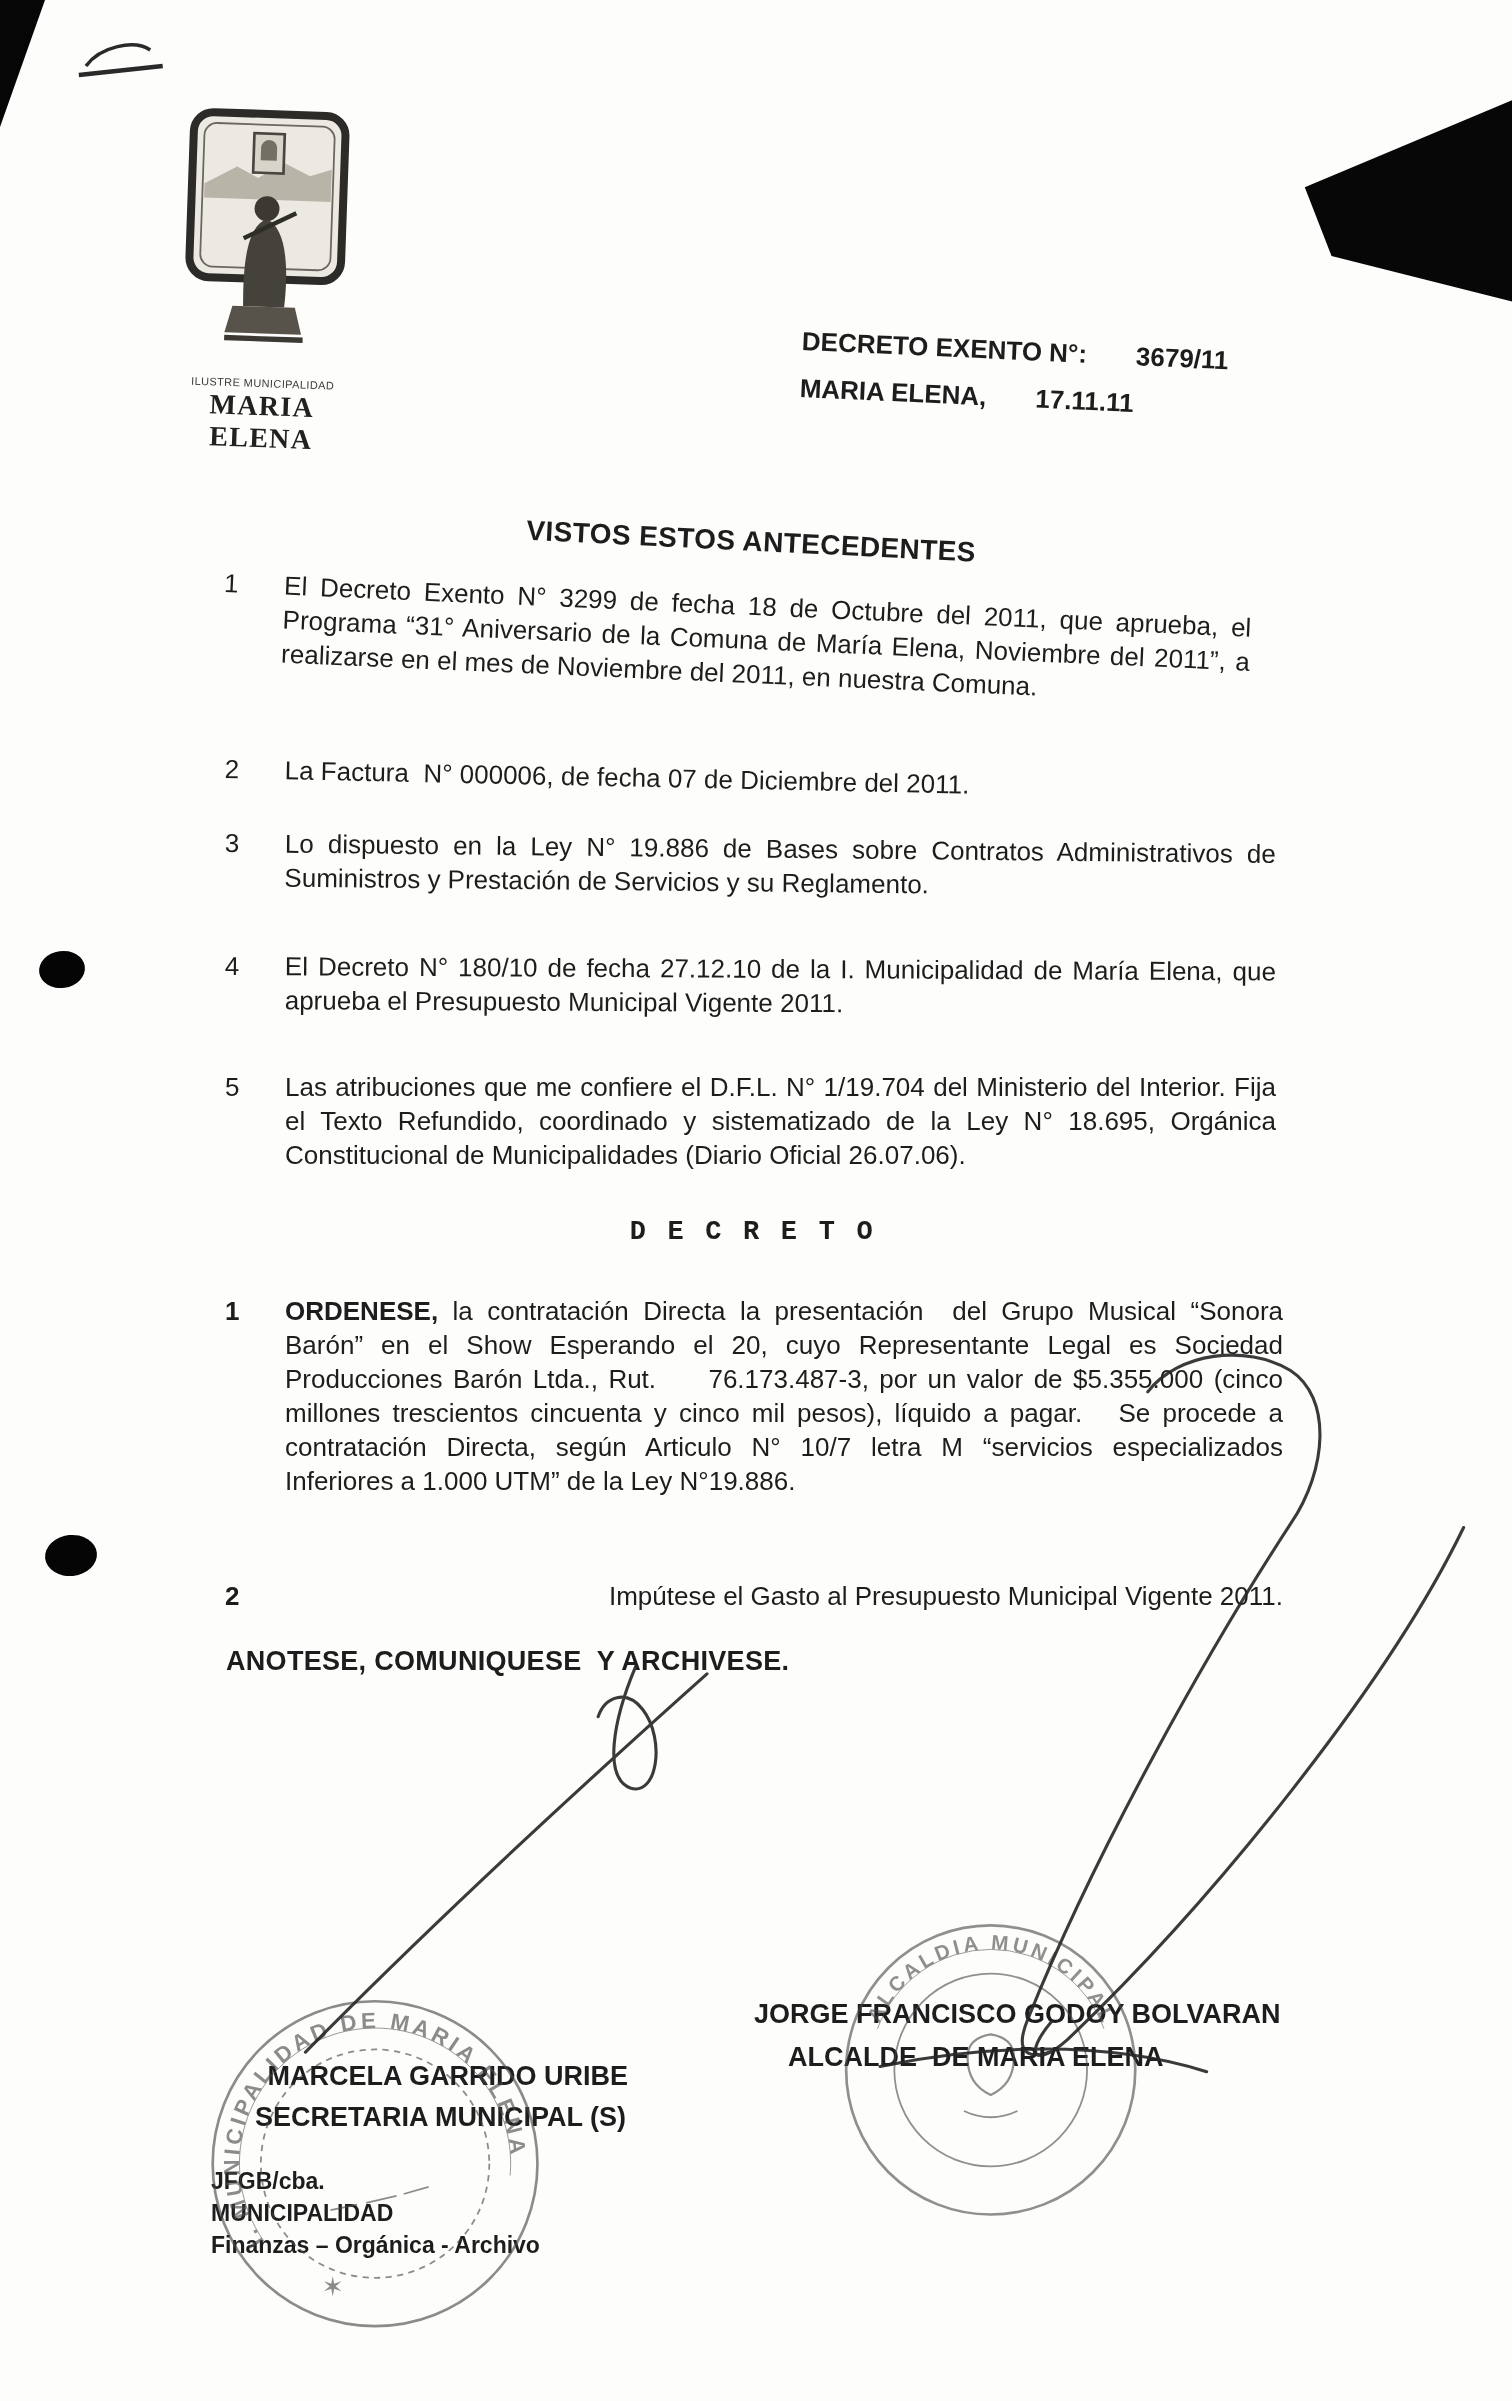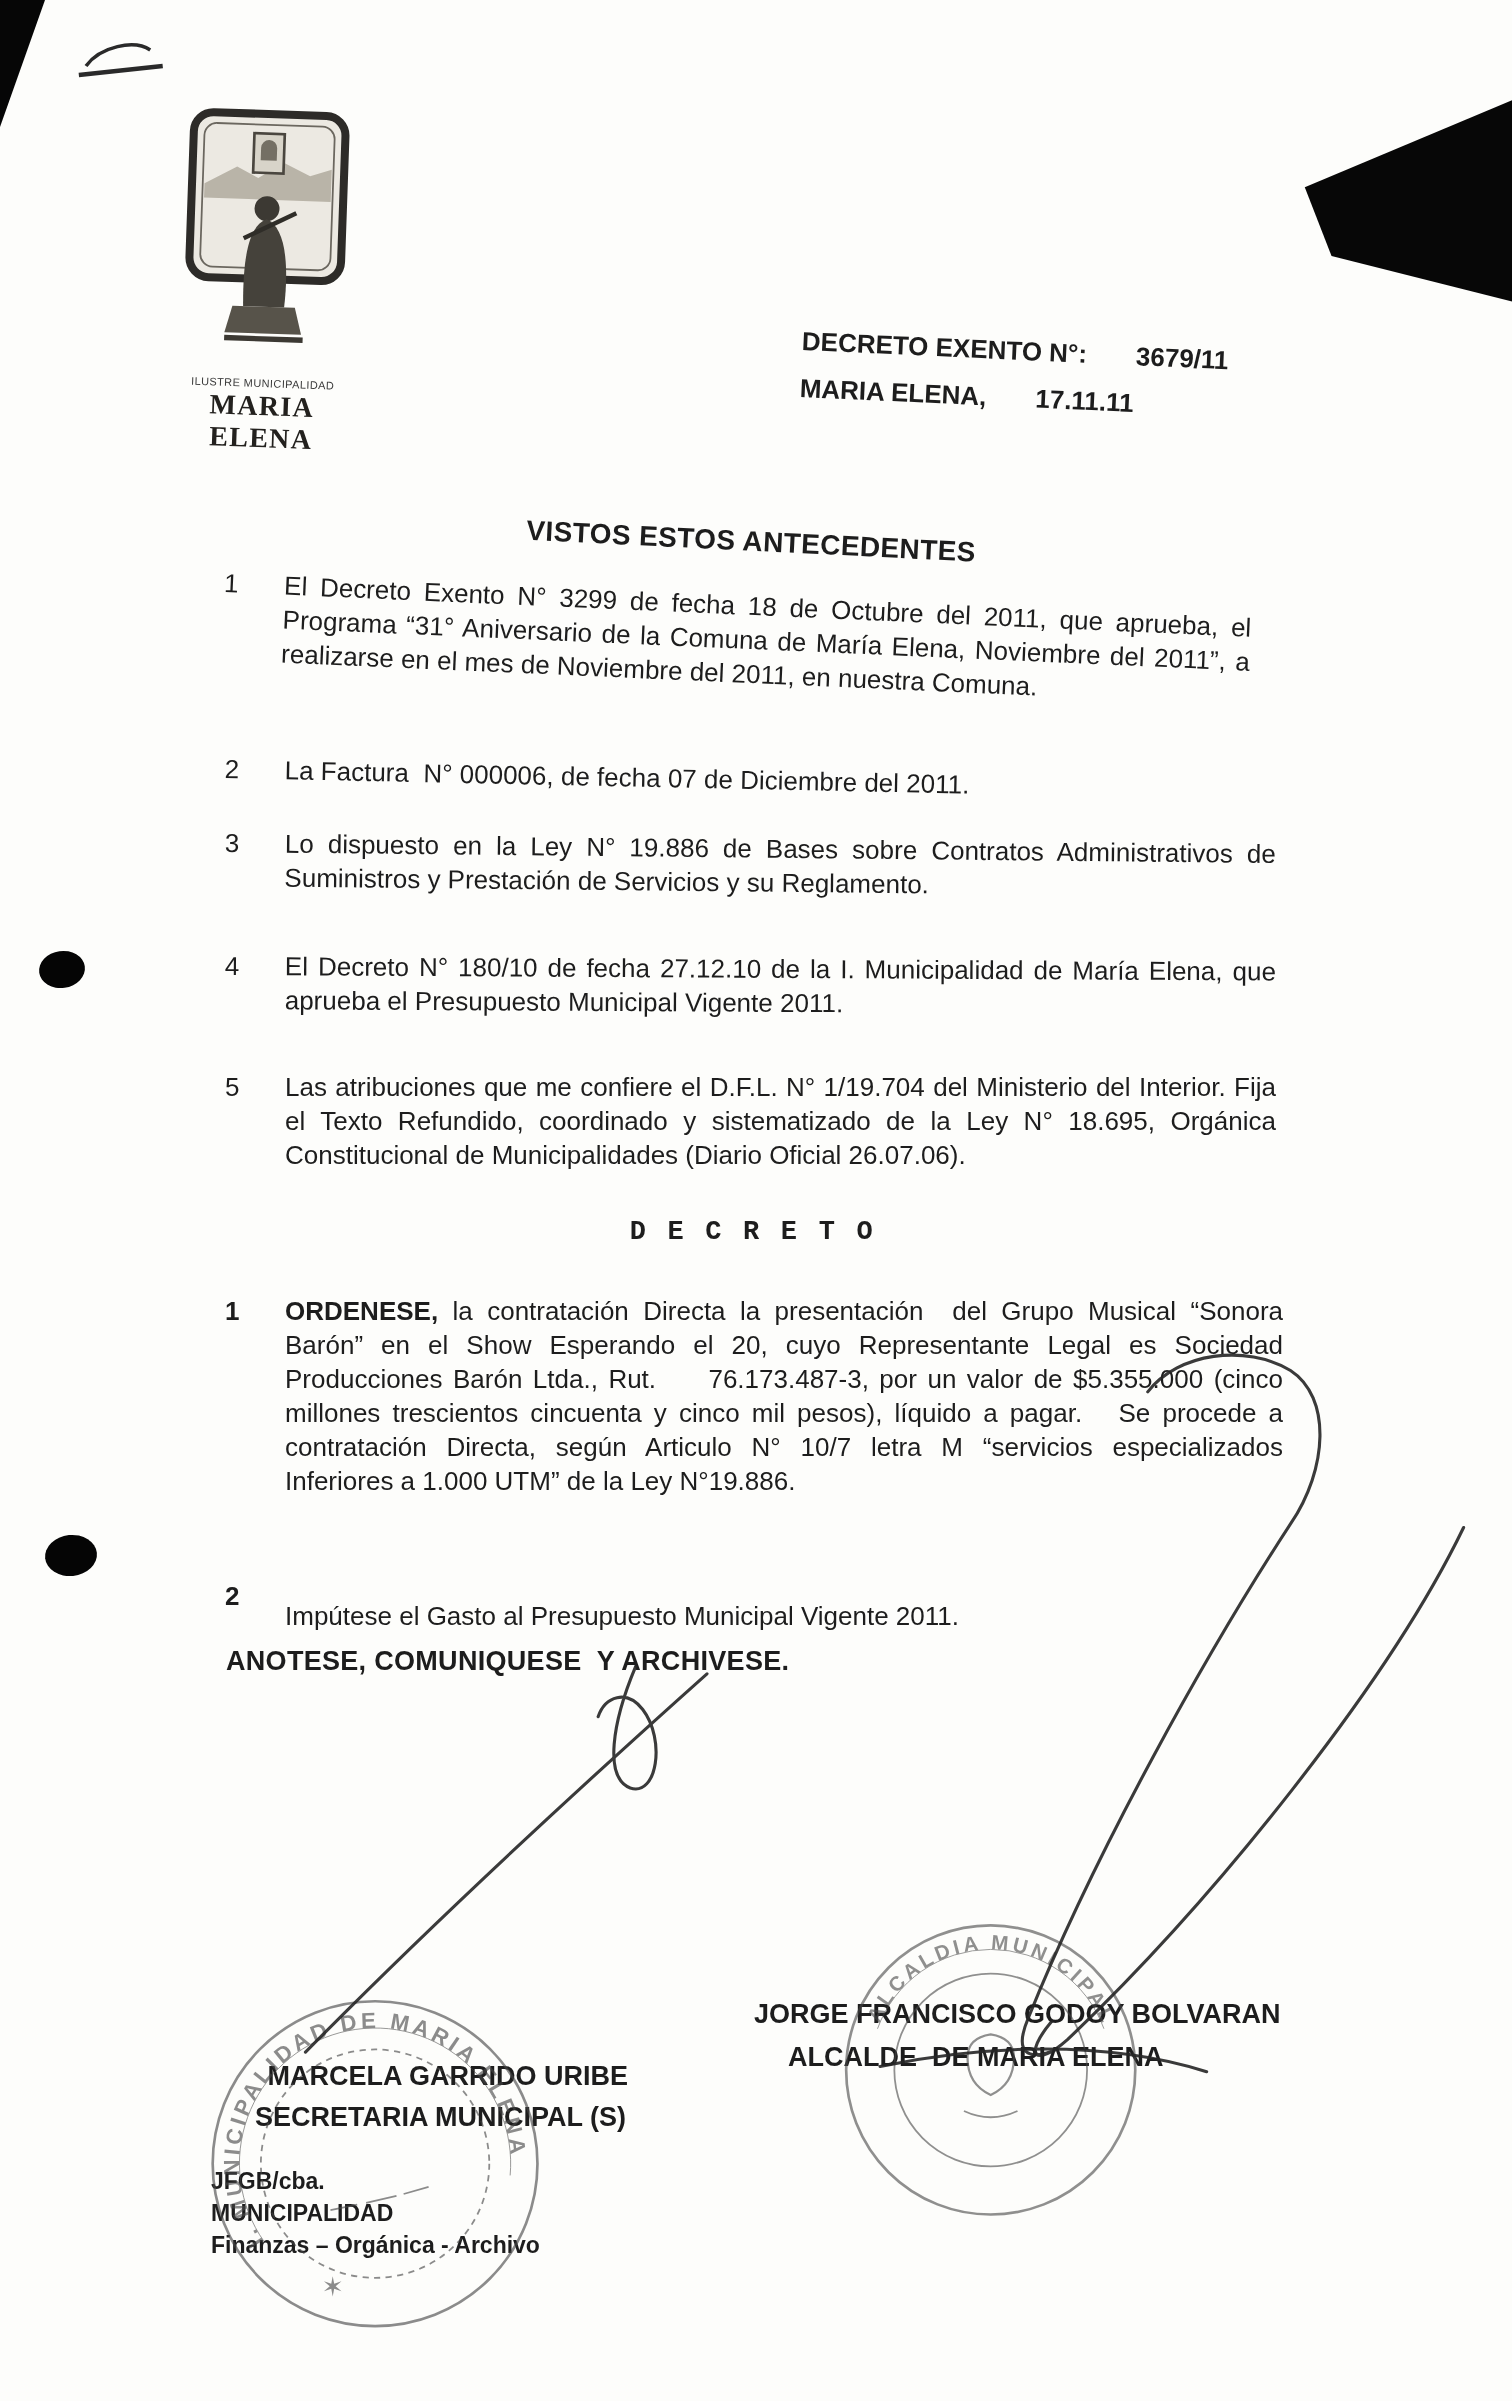--- a/index.html
+++ b/index.html
@@ -116,21 +116,21 @@
   </div>
 
   <div class="decreto-title">D E C R E T O</div>
 
   <div class="item" style="top:1294px;">
     <div class="num b">1</div>
     <div class="txt" style="width:998px;"><span class="b">ORDENESE,</span><span> la contratación Directa la presentación&nbsp; del Grupo Musical “Sonora Barón” en el Show Esperando el 20, cuyo Representante Legal es Sociedad Producciones Barón Ltda., Rut.&nbsp;&nbsp;&nbsp;&nbsp; 76.173.487-3, por un valor de $5.355.000 (cinco millones trescientos cincuenta y cinco mil pesos), líquido a pagar.&nbsp;&nbsp; Se procede a contratación Directa, según Articulo N° 10/7 letra M “servicios especializados Inferiores a 1.000 UTM” de la Ley N°19.886.</span></div>
   </div>
   <div class="item" style="top:1579px;">
     <div class="num b">2</div>
-    <div class="txt" style="width:998px; text-align:left;margin-top:20px;">Impútese el Gasto al Presupuesto Municipal Vigente 2011.</div>
+    <div class="txt" style="width:998px; text-align:right;">Impútese el Gasto al Presupuesto Municipal Vigente 2011.</div>
   </div>
 
   <div class="closing">ANOTESE, COMUNIQUESE&nbsp; Y ARCHIVESE.</div>
 
   <div class="sig-alcalde">
     <div class="name">JORGE FRANCISCO GODOY BOLVARAN</div>
     <div class="title">ALCALDE&nbsp; DE MARIA ELENA</div>
   </div>
   <div class="sig-secretaria">
     <div class="name">MARCELA GARRIDO URIBE</div>

